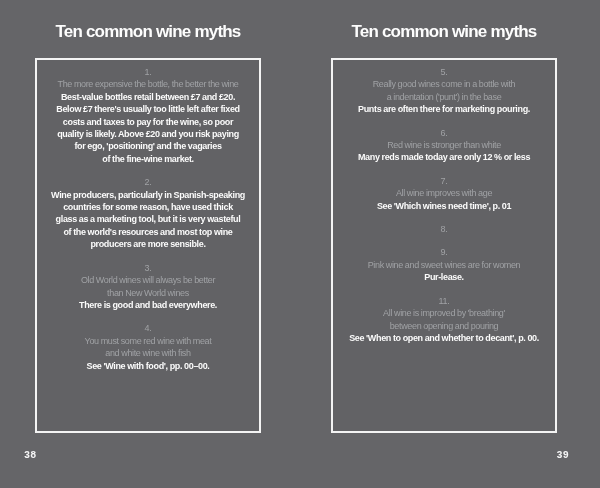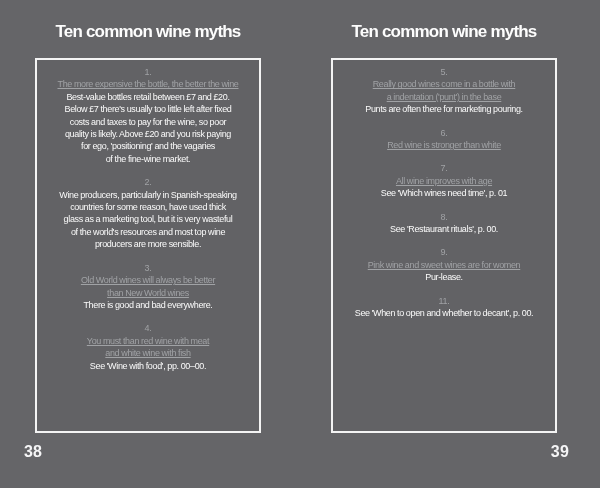--- a/index.html
+++ b/index.html
@@ -50,34 +50,34 @@
     line-height: 12.4px;
     letter-spacing: -0.35px;
     word-spacing: -0.2px;
   }
   .myth-number {
     color: #a0a2a5;
   }
   .myth-claim {
     color: #a0a2a5;
     white-space: pre-line;
-    text-decoration: underline;
   }
   .myth-truth {
     color: #fbfbfb;
-    font-weight: normal;
+    font-weight: bold;
     white-space: pre-line;
   }
   .page-number {
     position: absolute;
     bottom: 27px;
-    font-size: 16px;
+    font-size: 10px;
     font-weight: bold;
     color: #f5f5f6;
     letter-spacing: 0.2px;
+    font-family: Liberation Mono, monospace;
   }
   .page-number.left  { left: 24px; }
   .page-number.right { right: 23px; text-align: right; }
 </style>
 </head>
 <body>
 
 <div class="spread">
 
   <div class="page">
@@ -102,56 +102,58 @@
 producers are more sensible.</div>
       </div>
       <div class="myth">
         <div class="myth-number">3.</div>
         <div class="myth-claim">Old World wines will always be better
 than New World wines</div>
         <div class="myth-truth">There is good and bad everywhere.</div>
       </div>
       <div class="myth">
         <div class="myth-number">4.</div>
-        <div class="myth-claim">You must than red wine with meat
+        <div class="myth-claim">You must some red wine with meat
 and white wine with fish</div>
         <div class="myth-truth">See 'Wine with food', pp. 00–00.</div>
       </div>
     </div>
     <div class="page-number left">38</div>
   </div>
 
   <div class="page">
     <h1 class="page-title">Ten common wine myths</h1>
     <div class="myth-box">
       <div class="myth">
         <div class="myth-number">5.</div>
         <div class="myth-claim">Really good wines come in a bottle with
 a indentation ('punt') in the base</div>
         <div class="myth-truth">Punts are often there for marketing pouring.</div>
       </div>
       <div class="myth">
         <div class="myth-number">6.</div>
         <div class="myth-claim">Red wine is stronger than white</div>
+        <div class="myth-truth">Many reds made today are only 12 % or less</div>
       </div>
       <div class="myth">
         <div class="myth-number">7.</div>
         <div class="myth-claim">All wine improves with age</div>
         <div class="myth-truth">See 'Which wines need time', p. 01</div>
       </div>
       <div class="myth">
         <div class="myth-number">8.</div>
-        <div class="myth-truth">See 'Restaurant rituals', p. 00.</div>
       </div>
       <div class="myth">
         <div class="myth-number">9.</div>
         <div class="myth-claim">Pink wine and sweet wines are for women</div>
         <div class="myth-truth">Pur-lease.</div>
       </div>
       <div class="myth">
         <div class="myth-number">11.</div>
+        <div class="myth-claim">All wine is improved by 'breathing'
+between opening and pouring</div>
         <div class="myth-truth">See 'When to open and whether to decant', p. 00.</div>
       </div>
     </div>
     <div class="page-number right">39</div>
   </div>
 
 </div>
 
 </body></html>

